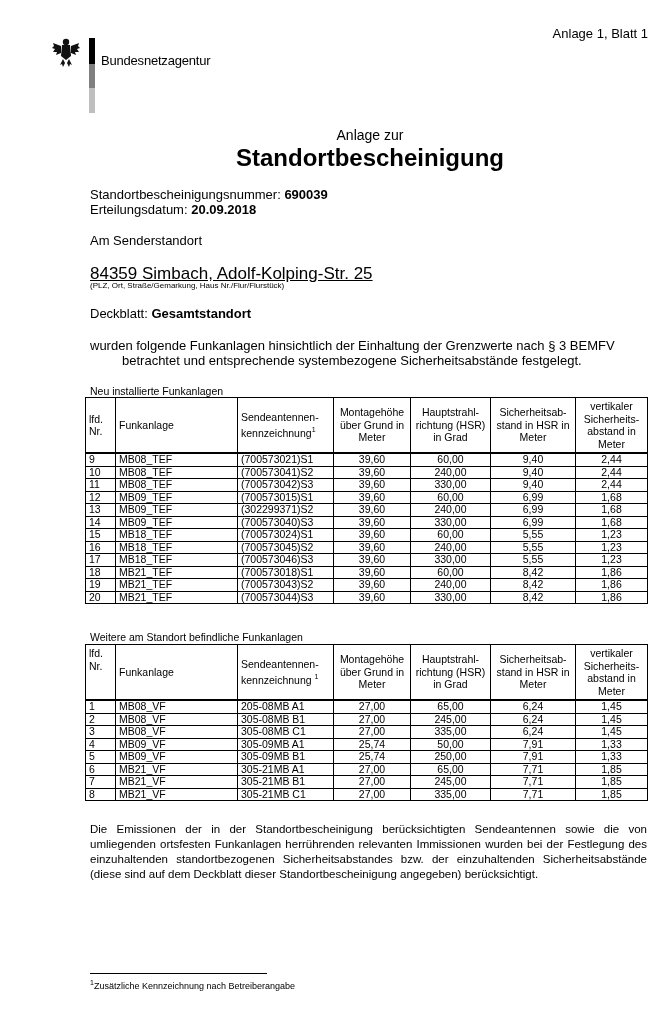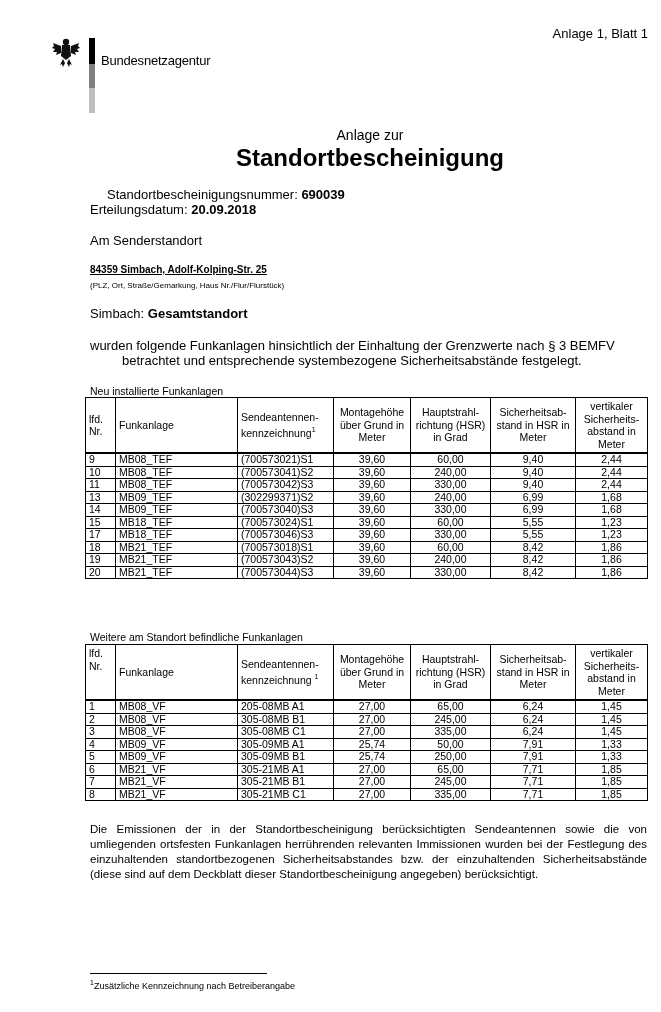--- a/index.html
+++ b/index.html
@@ -7,21 +7,21 @@
          font-family:"Liberation Sans", sans-serif; color:#000; }
   .abs { position:absolute; }
   #eagle { left:52px; top:36px; width:28px; height:32px; }
   .bar { position:absolute; left:89px; width:6px; }
   #agency { left:101px; top:37px; font-size:13px; letter-spacing:-0.2px;margin-top:16px; }
   #sheet { right:13px; top:26px; font-size:13px;margin-left:39px; }
   #subtitle { left:0; width:740px; top:127px; text-align:center; font-size:14px; }
   #title { left:0; width:740px; top:144px; text-align:center; font-size:24px; font-weight:bold; }
   .p { position:absolute; left:90px; font-size:13px; line-height:14.5px; }
   .b { font-weight:bold; }
-  #address { left:90px; top:264px; font-size:10px; font-weight:bold; text-decoration:underline; }
+  #address { left:90px; top:264px; font-size:17px; font-weight:normal; text-decoration:underline; }
   #address-note { left:90px; top:281px; font-size:8px; }
   .sec { position:absolute; left:90px; font-size:10.5px; font-weight:normal; }
   table.t { position:absolute; left:85px; border-collapse:collapse; font-size:10.5px; table-layout:fixed; }
   table.t td, table.t th { border:1px solid #000; padding:0 3px; height:11.5px; line-height:11px; white-space:nowrap; font-weight:normal; }
   table.t th { vertical-align:middle; font-size:10.5px; line-height:12.5px; padding:2px 3px; }
   table.t thead tr { border-bottom:2.5px solid #000; }
   table.t th.l { text-align:left; }
   table.t th.c { text-align:center; white-space:normal; }
   table.t td.c { text-align:center; }
   sup { font-size:7px; }
@@ -44,31 +44,31 @@
 </svg>
 <div class="bar" style="top:38px;height:26px;background:#000;"></div>
 <div class="bar" style="top:64px;height:24px;background:#7f7f7f;"></div>
 <div class="bar" style="top:88px;height:25px;background:#bfbfbf;"></div>
 <div id="agency" class="abs">Bundesnetzagentur</div>
 <div id="sheet" class="abs">Anlage 1, Blatt 1</div>
 
 <div id="subtitle" class="abs">Anlage zur</div>
 <div id="title" class="abs">Standortbescheinigung</div>
 
-<div class="p" style="top:188px;margin-left:17px;">
+<div class="p" style="top:188px;">
   <span>Standortbescheinigungsnummer: </span><span class="b">690039</span>
 </div>
 <div class="p" style="top:203px;">
   <span>Erteilungsdatum: </span><span class="b">20.09.2018</span>
 </div>
 <div class="p" style="top:234px;">Am Senderstandort</div>
 <div id="address" class="abs">84359 Simbach, Adolf-Kolping-Str. 25</div>
 <div id="address-note" class="abs">(PLZ, Ort, Straße/Gemarkung, Haus Nr./Flur/Flurstück)</div>
 <div class="p" style="top:307px;">
-  <span>Simbach: </span><span class="b">Gesamtstandort</span>
+  <span>Deckblatt: </span><span class="b">Gesamtstandort</span>
 </div>
 <div class="p" style="top:339px;">wurden folgende Funkanlagen hinsichtlich der Einhaltung der Grenzwerte nach § 3 BEMFV</div>
 <div class="p" style="top:354px;padding-left:32px;">betrachtet und entsprechende systembezogene Sicherheitsabstände festgelegt.</div>
 
 <div class="sec" style="top:385px;">Neu installierte Funkanlagen</div>
 <table class="t" id="table-new" style="top:397px;">
   <colgroup>
       <col style="width:30px">
       <col style="width:122px">
       <col style="width:96px">
@@ -110,20 +110,29 @@
       <tr>
         <td>11</td>
         <td>MB08_TEF</td>
         <td>(700573042)S3</td>
         <td class="c">39,60</td>
         <td class="c">330,00</td>
         <td class="c">9,40</td>
         <td class="c">2,44</td>
       </tr>
       <tr>
+        <td>12</td>
+        <td>MB09_TEF</td>
+        <td>(700573015)S1</td>
+        <td class="c">39,60</td>
+        <td class="c">60,00</td>
+        <td class="c">6,99</td>
+        <td class="c">1,68</td>
+      </tr>
+      <tr>
         <td>13</td>
         <td>MB09_TEF</td>
         <td>(302299371)S2</td>
         <td class="c">39,60</td>
         <td class="c">240,00</td>
         <td class="c">6,99</td>
         <td class="c">1,68</td>
       </tr>
       <tr>
         <td>14</td>
@@ -133,20 +142,29 @@
         <td class="c">330,00</td>
         <td class="c">6,99</td>
         <td class="c">1,68</td>
       </tr>
       <tr>
         <td>15</td>
         <td>MB18_TEF</td>
         <td>(700573024)S1</td>
         <td class="c">39,60</td>
         <td class="c">60,00</td>
+        <td class="c">5,55</td>
+        <td class="c">1,23</td>
+      </tr>
+      <tr>
+        <td>16</td>
+        <td>MB18_TEF</td>
+        <td>(700573045)S2</td>
+        <td class="c">39,60</td>
+        <td class="c">240,00</td>
         <td class="c">5,55</td>
         <td class="c">1,23</td>
       </tr>
       <tr>
         <td>17</td>
         <td>MB18_TEF</td>
         <td>(700573046)S3</td>
         <td class="c">39,60</td>
         <td class="c">330,00</td>
         <td class="c">5,55</td>

